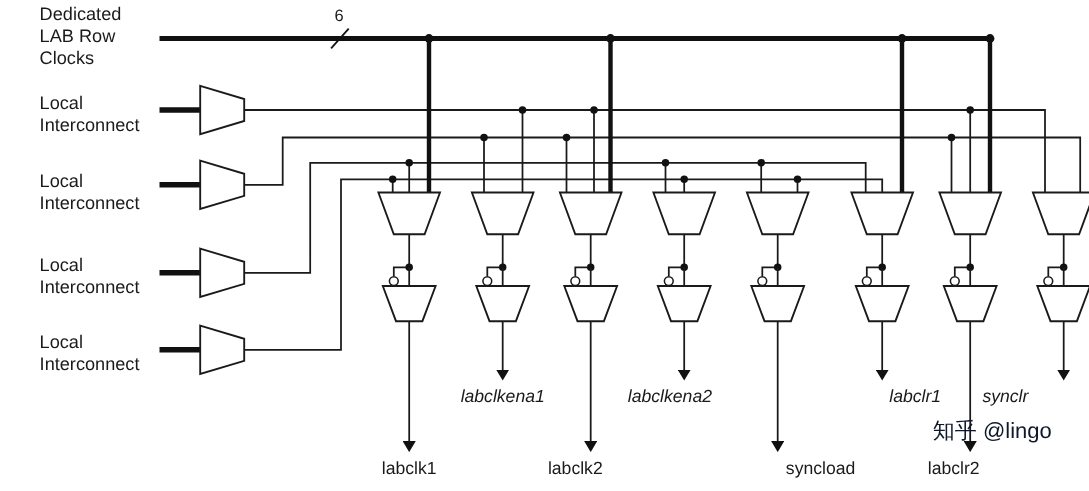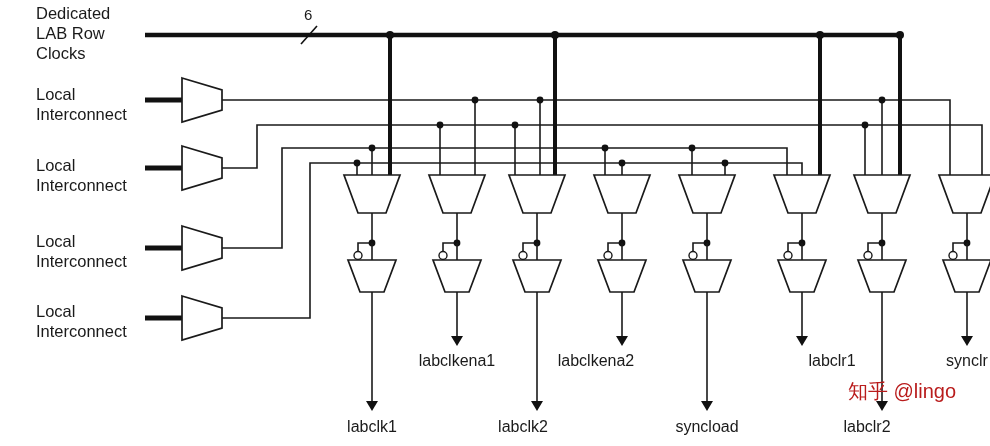--- a/index.html
+++ b/index.html
@@ -26,26 +26,26 @@
     left: 284px; top: 6px;
     font-size: 15px;
   }
   .out-lbl {
     position: absolute;
     transform: translateX(-50%);
     font-size: 16px;
     white-space: nowrap;
   }
   .out-long  { top: 418px; }
-  .out-short { top: 352px; }
+  .out-short { top: 352px; font-style: italic; }
   .watermark {
     position: absolute;
     left: 828px; top: 378px;
     font-size: 20px;
-    color: #b91c1c;
+    color: #0f172a;
     white-space: nowrap;
   }
   .lbl-dedicated { left: 16px; top: 3px; }
   .lbl-li1 { left: 16px; top: 84px; }
   .lbl-li2 { left: 16px; top: 155px; }
   .lbl-li3 { left: 16px; top: 231px; }
   .lbl-li4 { left: 16px; top: 301px; }
 </style>
 </head>
 <body>
@@ -162,20 +162,20 @@
   <div class="lbl lbl-li2">Local
 Interconnect</div>
   <div class="lbl lbl-li3">Local
 Interconnect</div>
   <div class="lbl lbl-li4">Local
 Interconnect</div>
 
   <div class="out-lbl out-long" style="left:352px">labclk1</div>
   <div class="out-lbl out-short" style="left:437px">labclkena1</div>
   <div class="out-lbl out-long" style="left:503px">labclk2</div>
-  <div class="out-lbl out-short" style="left:576px">labclkena2</div>
-  <div class="out-lbl out-long" style="left:687px">syncload</div>
+  <div class="out-lbl out-short" style="left:589px">labclkena2</div>
+  <div class="out-lbl out-long" style="left:726px">syncload</div>
   <div class="out-lbl out-short" style="left:812px">labclr1</div>
   <div class="out-lbl out-long" style="left:847px">labclr2</div>
-  <div class="out-lbl out-short" style="left:947px">synclr</div>
+  <div class="out-lbl out-short" style="left:894px">synclr</div>
 
   <div class="watermark">知乎 @lingo</div>
 </div>
 
 </body></html>

